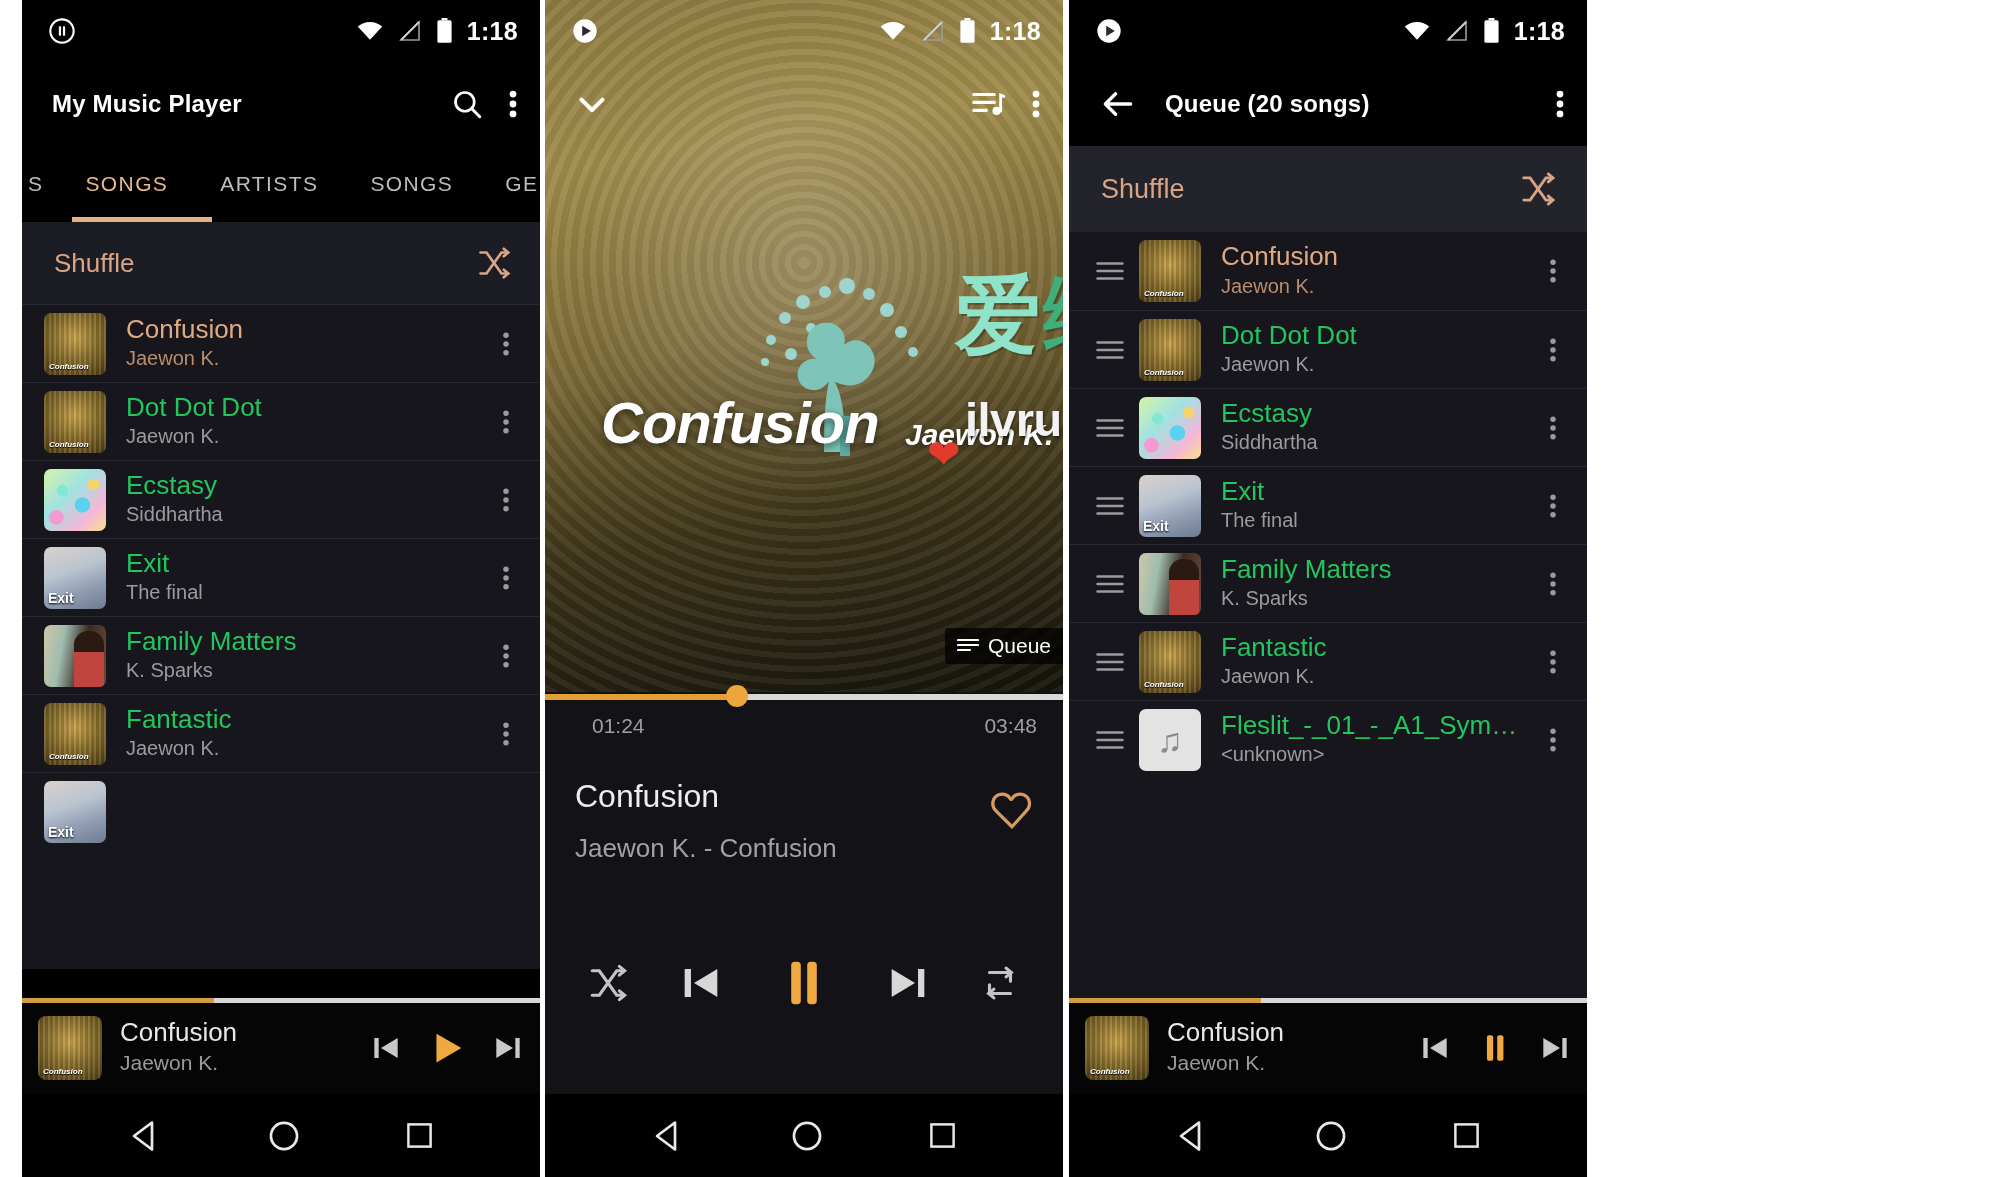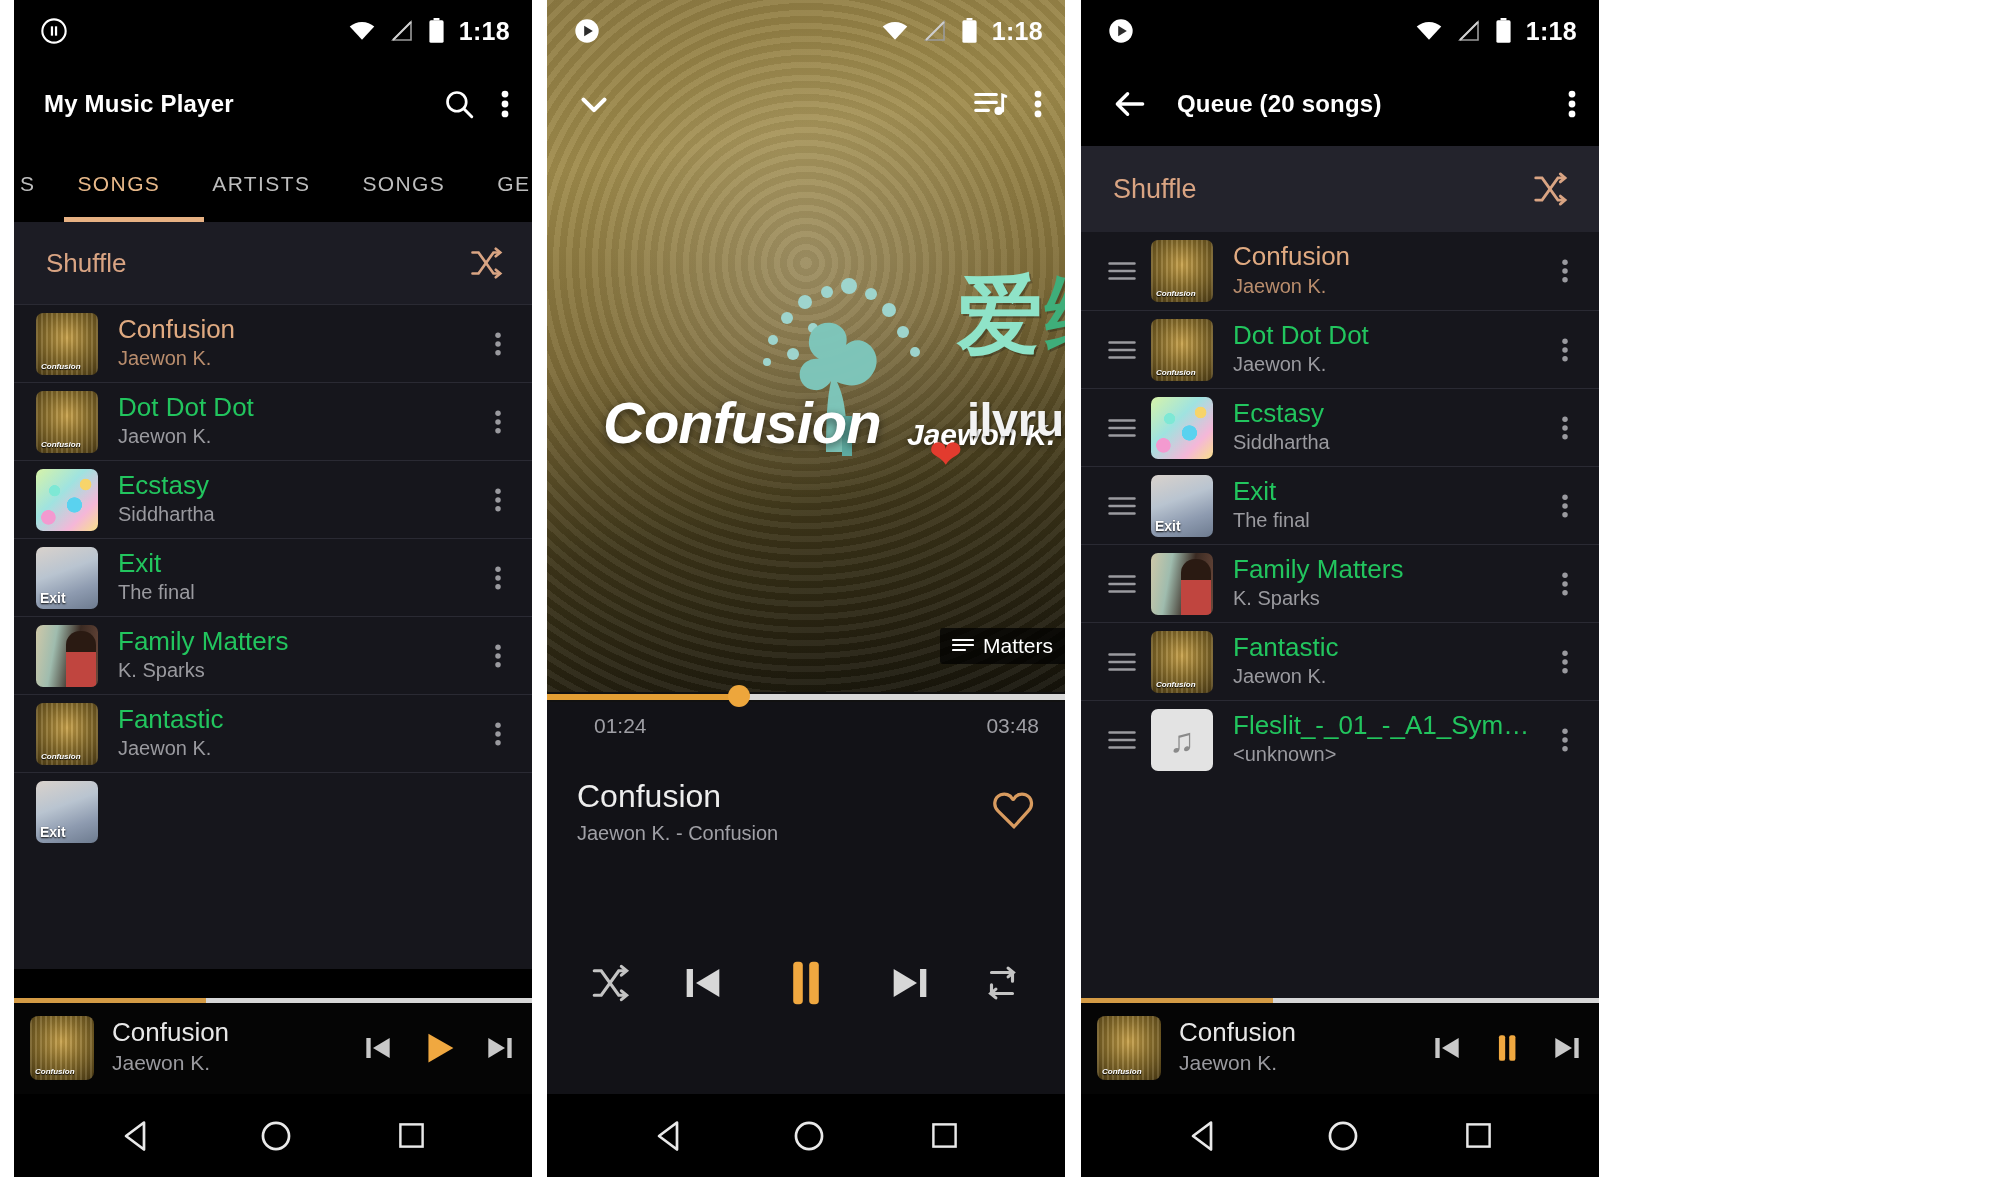--- a/index.html
+++ b/index.html
@@ -7,22 +7,22 @@
     width: 2000px; height: 1177px;
     background: #ffffff;
     font-family: "Liberation Sans", sans-serif;
     overflow: hidden;
   }
   .stage {
     position: relative;
     width: 2000px; height: 926px;
     background: #ffffff;
     display: flex;
-    gap: 14px;
-    padding: 0 0 0 0;
+    gap: 4px;
+    padding: 0 0 0 8px;
   }
   .phone {
     position: relative;
     width: 518px;
     height: 1177px;
     background: #000;
     overflow: hidden;
     flex: 0 0 auto;
   }
   .phone.p1 { margin-left: 14px; }
@@ -309,21 +309,21 @@
   .times span { color: #9e9ea4; font-size: 21px; margin-left: 17px; }
 
   .nowplay {
     background: #121217;
     padding: 38px 28px 0 30px;
     display: flex;
     align-items: flex-start;
   }
   .np-text { flex: 1 1 auto; min-width: 0; }
   .np-title { color: #ededed; font-size: 32px; line-height: 1.25; }
-  .np-sub { color: #a0a0a6; font-size: 20px; line-height: 1.55; margin-top: 2px; }
+  .np-sub { color: #a0a0a6; font-size: 26px; line-height: 1.55; margin-top: 12px; }
   .np-like { margin-left: 16px; padding-top: 12px; }
 
   .transport {
     background: #121217;
     position: absolute;
     left: 0; right: 0;
     bottom: 83px;
     height: 148px;
     display: flex;
     align-items: center;
@@ -654,21 +654,21 @@
 
       <div class="cn-watermark">爱<span class="g">绿</span>软</div>
       <div class="cn-url">ilvruan.com</div>
 
       <div class="lyrics-btn">
         <span class="ic">
           <svg width="22" height="18" viewBox="0 0 22 18">
               <path d="M1 3h20M1 8h20M1 13h12" stroke="#fff" stroke-width="2.2" stroke-linecap="round"></path>
             </svg>
         </span>
-        <span>Matters</span>
+        <span>Queue</span>
       </div>
     </div>
 
     <div class="seek-wrap">
       <div class="seek-track"></div>
       <div class="seek-fill" style="width:37%"></div>
       <div class="seek-knob" style="left:37%"></div>
     </div>
 
     <div class="times">

